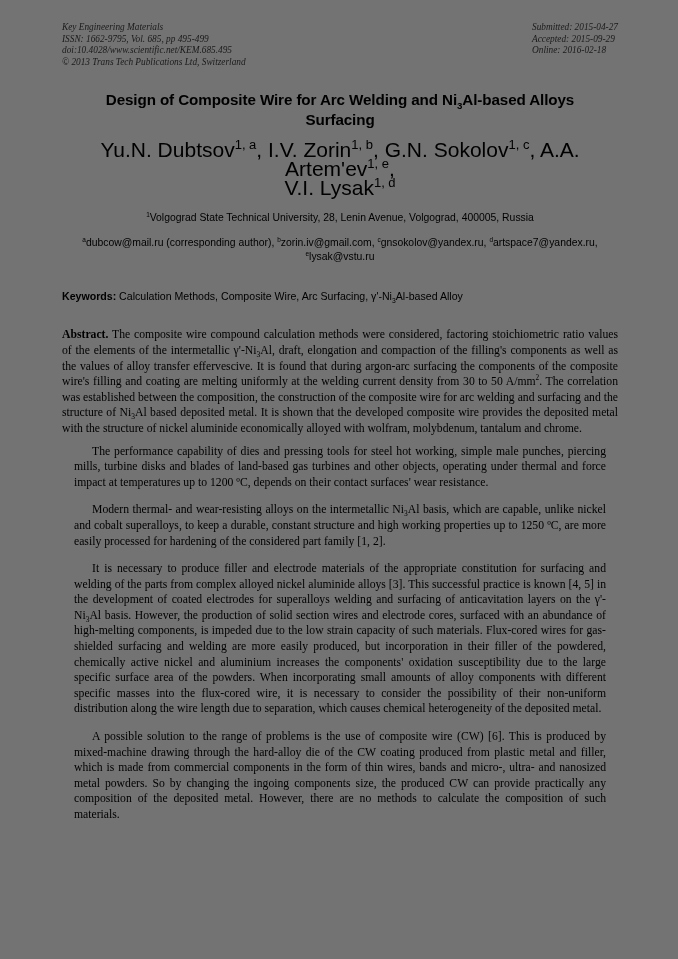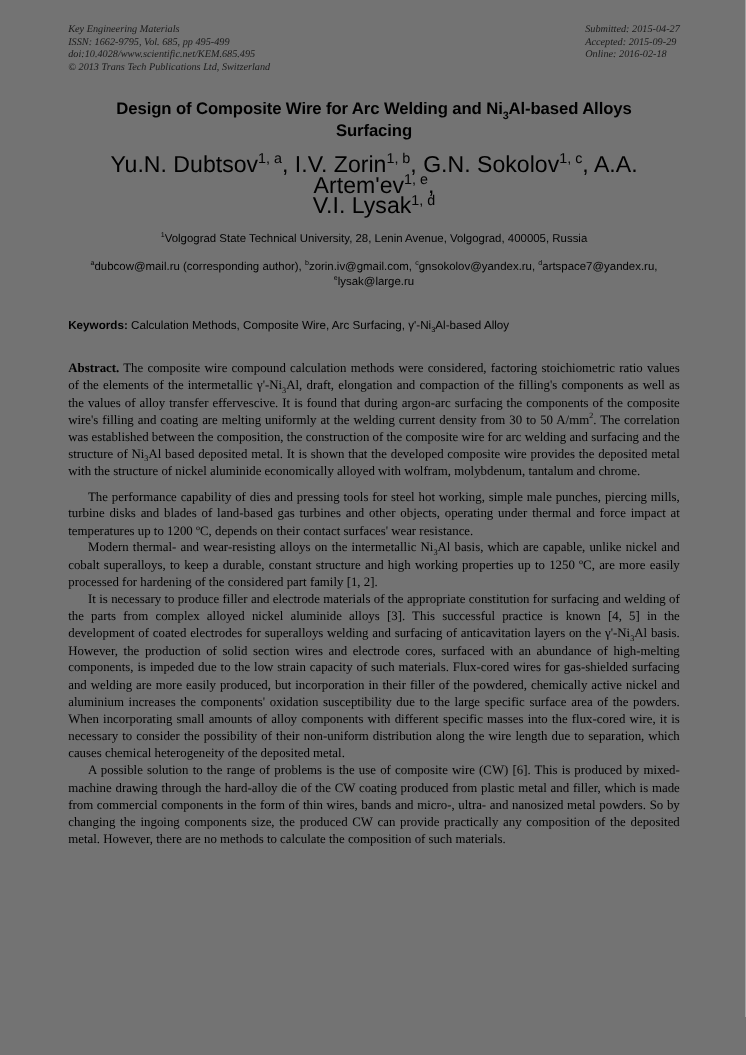--- a/index.html
+++ b/index.html
@@ -126,21 +126,21 @@
     margin: 24px 0 0 0;
     font-family: "Liberation Serif", serif;
     font-weight: bold;
     font-size: 11.8px;
     line-height: 15px;
     text-align: left;
   }
 
   
   .body-par {
-    margin: 0;
+    margin: 12px;
     font-family: "Liberation Serif", serif;
     font-size: 11.7px;
     line-height: 15.6px;
     text-align: justify;
     text-justify: inter-word;
     text-indent: 18px;
   }
   .body-par.first {
     margin-top: 7px;
   }
@@ -166,21 +166,21 @@
 
   <h1 class="title"><span>Design of Composite Wire for Arc Welding and Ni</span><sub>3</sub><span>Al-based Alloys Surfacing</span></h1>
 
   <div class="authors">
     <span><span>Yu.N. Dubtsov</span><sup>1, a</sup><span>, </span><span>I.V. Zorin</span><sup>1, b</sup><span>, </span><span>G.N. Sokolov</span><sup>1, c</sup><span>, </span><span>A.A. Artem'ev</span><sup>1, e</sup><span>,</span></span><br>
     <span><span>V.I. Lysak</span><sup>1, d</sup></span>
   </div>
 
   <div class="affiliation"><sup>1</sup><span>Volgograd State Technical University, 28, Lenin Avenue, Volgograd, 400005, Russia</span></div>
 
-  <div class="emails"><sup>a</sup><span>dubcow@mail.ru (corresponding author)</span><span>, </span><sup>b</sup><span>zorin.iv@gmail.com</span><span>, </span><sup>c</sup><span>gnsokolov@yandex.ru</span><span>, </span><sup>d</sup><span>artspace7@yandex.ru</span><span>, </span><sup>e</sup><span>lysak@large.ru</span></div>
+  <div class="emails"><sup>a</sup><span>dubcow@mail.ru (corresponding author)</span><span>, </span><sup>b</sup><span>zorin.iv@gmail.com</span><span>, </span><sup>c</sup><span>gnsokolov@yandex.ru</span><span>, </span><sup>d</sup><span>artspace7@yandex.ru</span><span>, </span><sup>e</sup><span>lysak@vstu.ru</span></div>
 
   <div class="keywords"><span class="kw-label">Keywords:</span><span> Calculation Methods, Composite Wire, Arc Surfacing, γ'-Ni</span><sub>3</sub><span>Al-based Alloy</span></div>
 
   <div class="abstract"><span class="ab-label">Abstract.</span><span> The composite wire compound calculation methods were considered, factoring stoichiometric ratio values of the elements of the intermetallic γ'-Ni</span><sub>3</sub><span>Al, draft, elongation and compaction of the filling's components as well as the values of alloy transfer effervescive. It is found that during argon-arc surfacing the components of the composite wire's filling and coating are melting uniformly at the welding current density from 30 to 50 A/mm</span><sup>2</sup><span>. The correlation was established between the composition, the construction of the composite wire for arc welding and surfacing and the structure of Ni</span><sub>3</sub><span>Al based deposited metal. It is shown that the developed composite wire provides the deposited metal with the structure of nickel aluminide economically alloyed with wolfram, molybdenum, tantalum and chrome.</span></div>
 
 
   <p class="body-par first">The performance capability of dies and pressing tools for steel hot working, simple male punches, piercing mills, turbine disks and blades of land-based gas turbines and other objects, operating under thermal and force impact at temperatures up to 1200 ºC, depends on their contact surfaces' wear resistance.</p>
 
   <p class="body-par"><span>Modern thermal- and wear-resisting alloys on the intermetallic Ni</span><sub>3</sub><span>Al basis, which are capable, unlike nickel and cobalt superalloys, to keep a durable, constant structure and high working properties up to 1250 ºC, are more easily processed for hardening of the considered part family [1, 2].</span></p>
 

